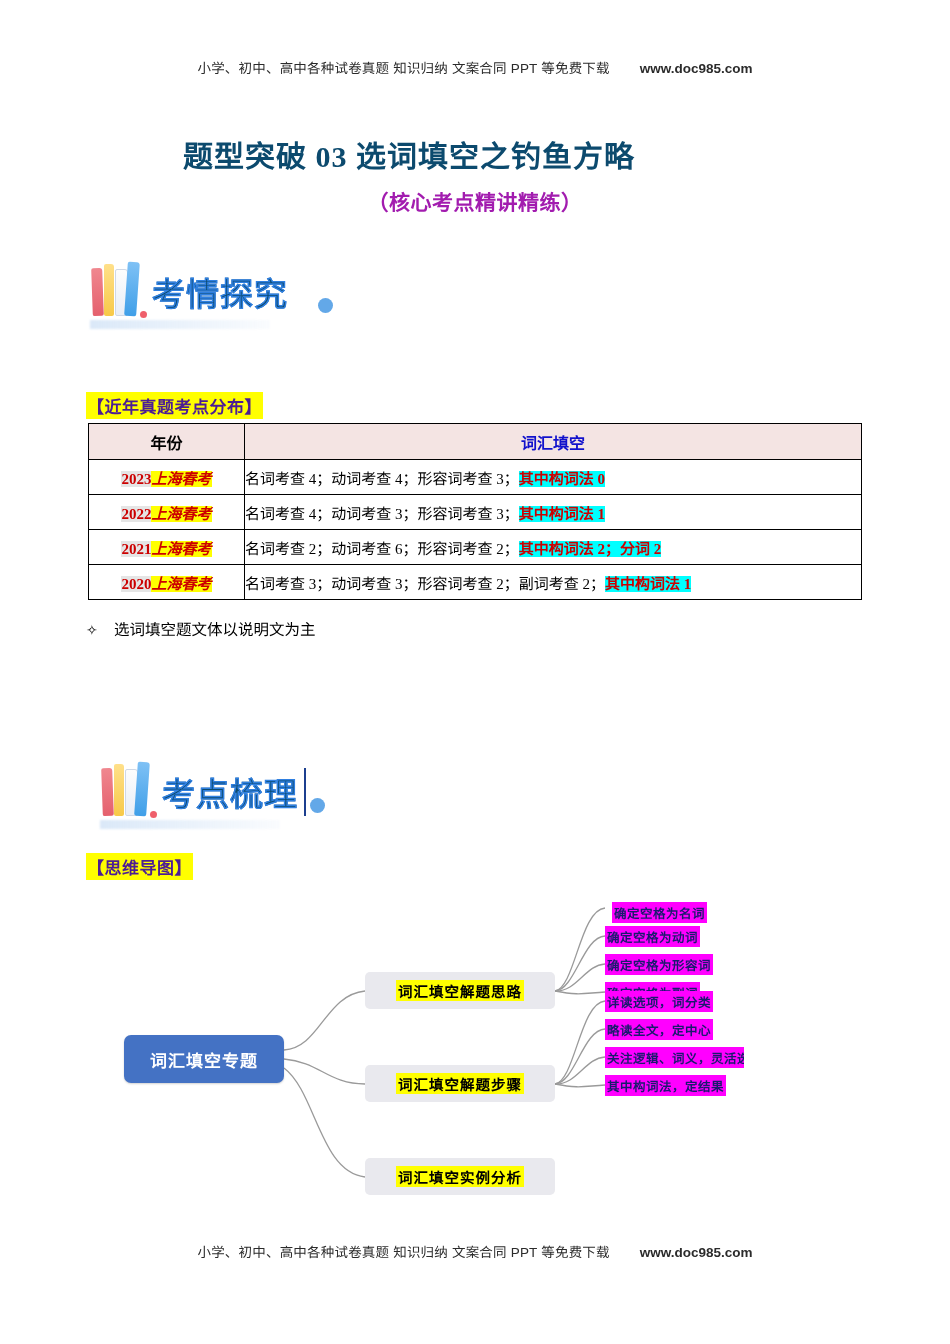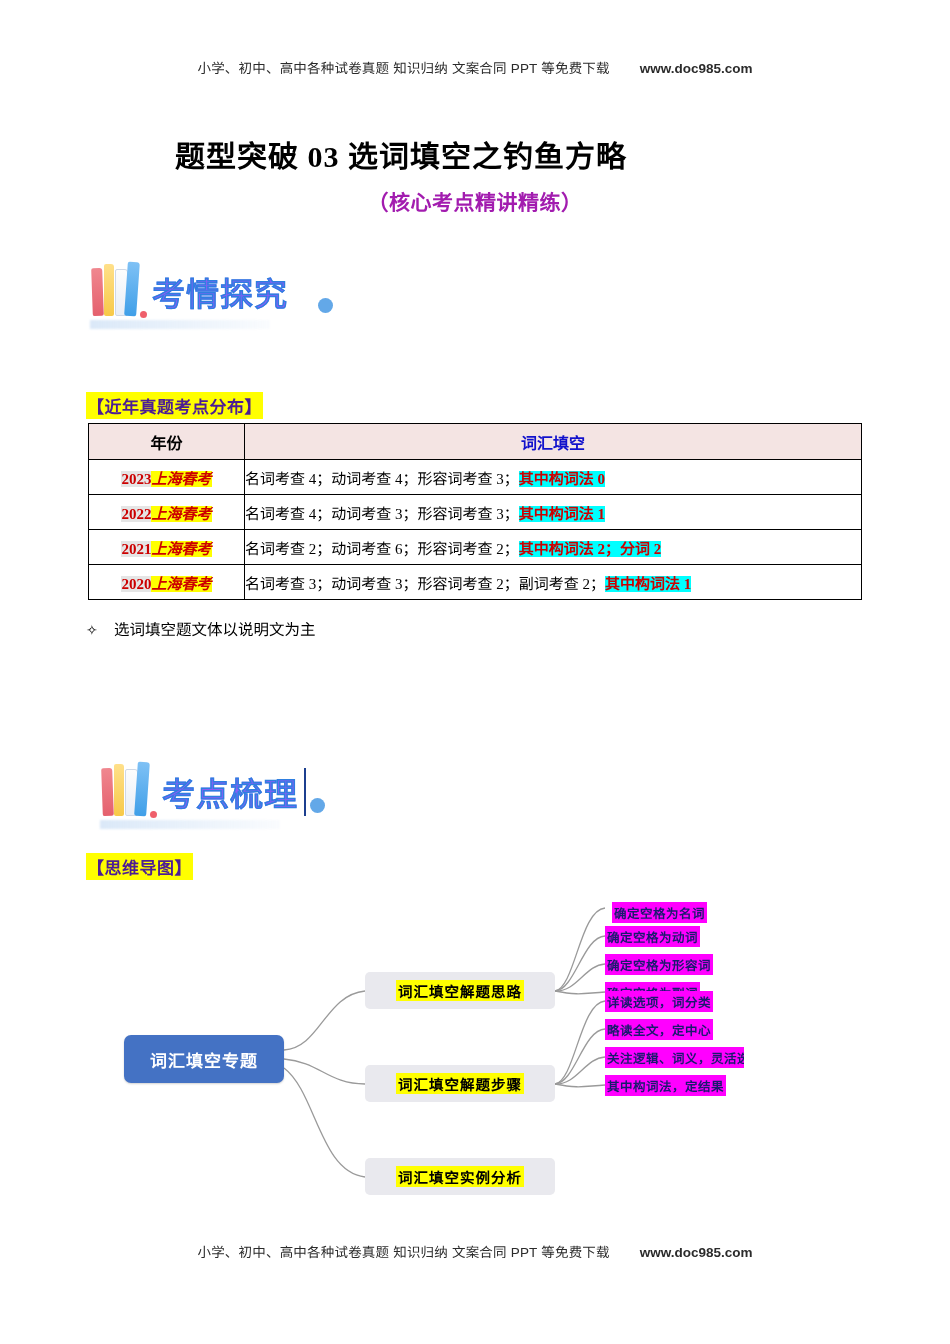--- a/index.html
+++ b/index.html
@@ -46,25 +46,26 @@
     letter-spacing: 0;
   }
 
   
   .doc-title {
     position: absolute;
     top: 132px;
     left: 0;
     width: 802px;
     text-align: center;
-    color: #000000;
+    color: #0c4a6e;
     font-size: 30px;
     font-weight: bold;
     letter-spacing: 1px;
     white-space: nowrap;
+    padding-left: 8px;
   }
   .doc-subtitle {
     position: absolute;
     top: 186px;
     left: 0;
     width: 950px;
     text-align: center;
     color: #a21caf;
     font-size: 21px;
     font-weight: bold;
@@ -102,21 +103,21 @@
     border-radius: 50%;
     background: #ef5f6b;
   }
   .banner-label {
     position: absolute;
     left: 62px;
     top: 10px;
     font-family: "DejaVu Sans", "Liberation Sans", sans-serif;
     font-size: 33px;
     font-weight: bold;
-    color: #8b5cf6;
+    color: #0c4a6e;
     letter-spacing: 1px;
     white-space: nowrap;
     -webkit-text-stroke: 0.4px #2f7fe0;
   }
   .banner-caret {
     position: absolute;
     width: 2px;
     height: 48px;
     background: #1c3f8f;
     top: 10px;

